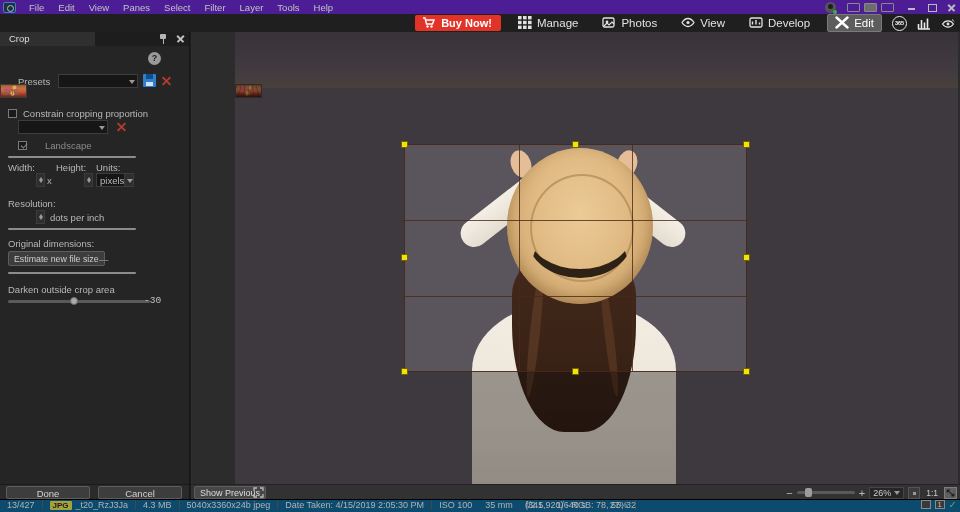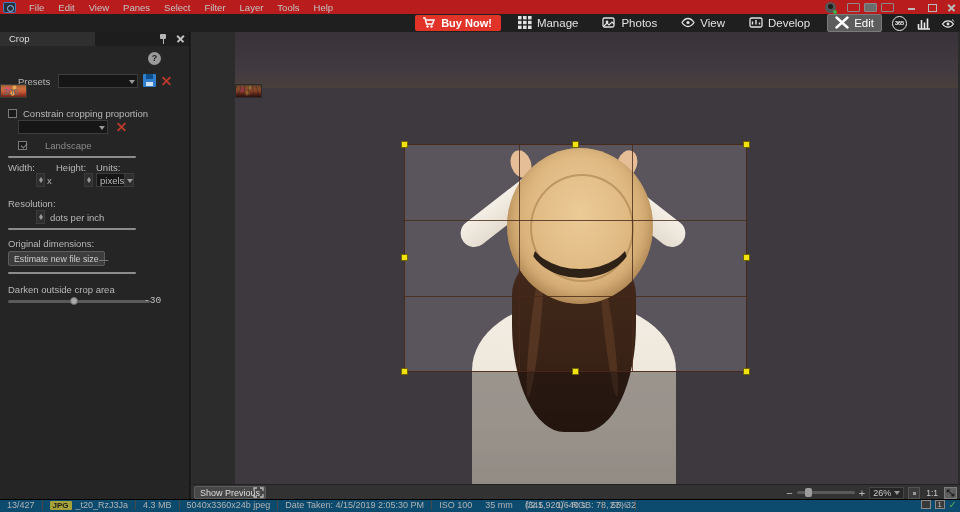--- a/index.html
+++ b/index.html
@@ -1,21 +1,21 @@
 <!DOCTYPE html>
 <html><head>
 <meta charset="utf-8">
 <style>
   * { margin:0; padding:0; box-sizing:border-box; }
   html,body { width:960px; height:512px; overflow:hidden; background:#111;
     font-family:"Liberation Sans","DejaVu Sans",sans-serif; -webkit-font-smoothing:antialiased; }
   .app { position:relative; width:960px; height:512px; background:#1e1e1e; color:#c8c8c8; font-size:10px; }
 
   
-  .titlebar { position:absolute; top:0; left:0; right:0; height:14px; background:#b91c1c; display:flex; align-items:center; }
+  .titlebar { position:absolute; top:0; left:0; right:0; height:14px; background:#4c1d95; display:flex; align-items:center; }
   .appicon { width:13px; height:11px; margin:0 5px 0 3px; border:1px solid #3e7fbf; border-radius:2px; background:#24303c; position:relative; flex:0 0 auto; }
   .appicon::after { content:""; position:absolute; left:3px; top:2px; width:5px; height:5px; border:1px solid #9fc5e8; border-radius:50%; }
   .menus { display:flex; gap:14px; margin-left:8px; }
   .menus span { color:#c3c3c3; font-size:9.5px; cursor:default; }
   .win-title { position:absolute; left:50%; transform:translateX(-50%); top:1px; font-size:9.5px; color:#b9b9b9; white-space:nowrap; }
   .title-right { position:absolute; right:2px; top:0; height:14px; display:flex; align-items:center; gap:7px; }
   .user-ico { width:11px; height:11px; border-radius:50%; background:#555; position:relative; }
   .user-ico::before { content:""; position:absolute; left:3px; top:2px; width:5px; height:5px; border-radius:50%; background:#1e1e1e; }
   .user-ico::after { content:""; position:absolute; right:-1px; bottom:-1px; width:4px; height:4px; border-radius:50%; background:#3fae49; }
   .layout-rects { display:flex; gap:4px; margin:0 4px; }
@@ -357,20 +357,24 @@
       <button class="est-btn">Estimate new file size</button>
       <span class="est-val">—</span>
 
       <div class="divider d3"></div>
       <span class="lbl darken-lbl">Darken outside crop area</span>
       <div class="slider">
           <span class="knob"></span>
         </div>
       <span class="darken-val">-30</span>
 
+      <div class="panel-footer">
+        <div class="pf-btn done-btn">Done</div>
+        <div class="pf-btn cancel-btn">Cancel</div>
+      </div>
     </div>
 
     <div class="canvas">
       <div class="photo">
         <div class="sky"></div>
         <div class="field"></div>
         <div class="person">
           <div class="dress"></div>
           <div class="sleeve left"></div>
           <div class="sleeve right"></div>

